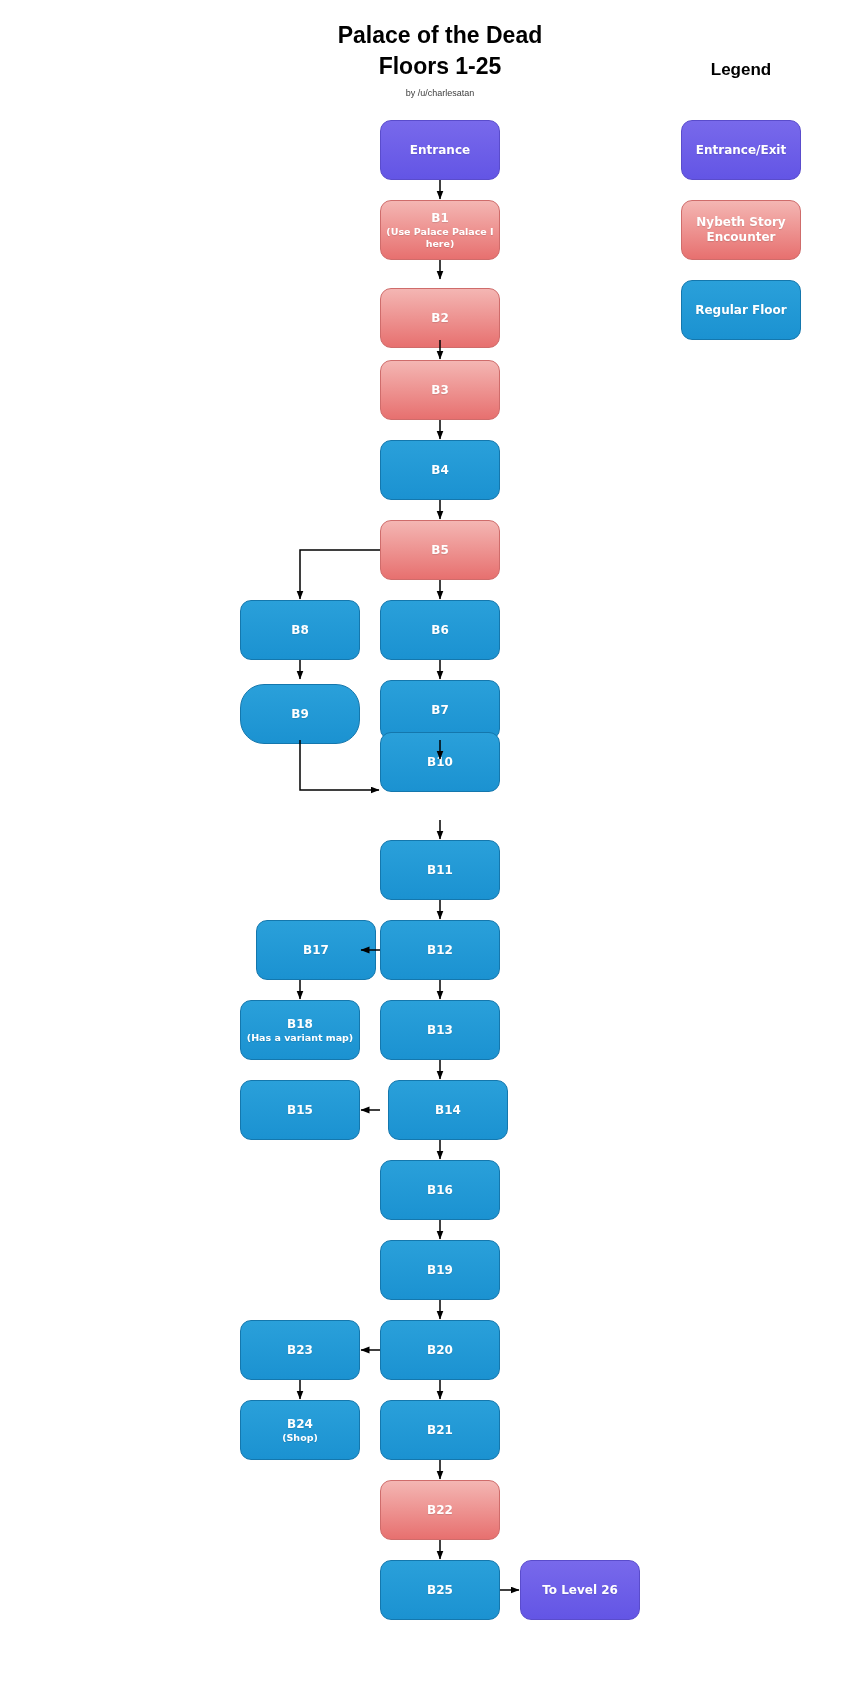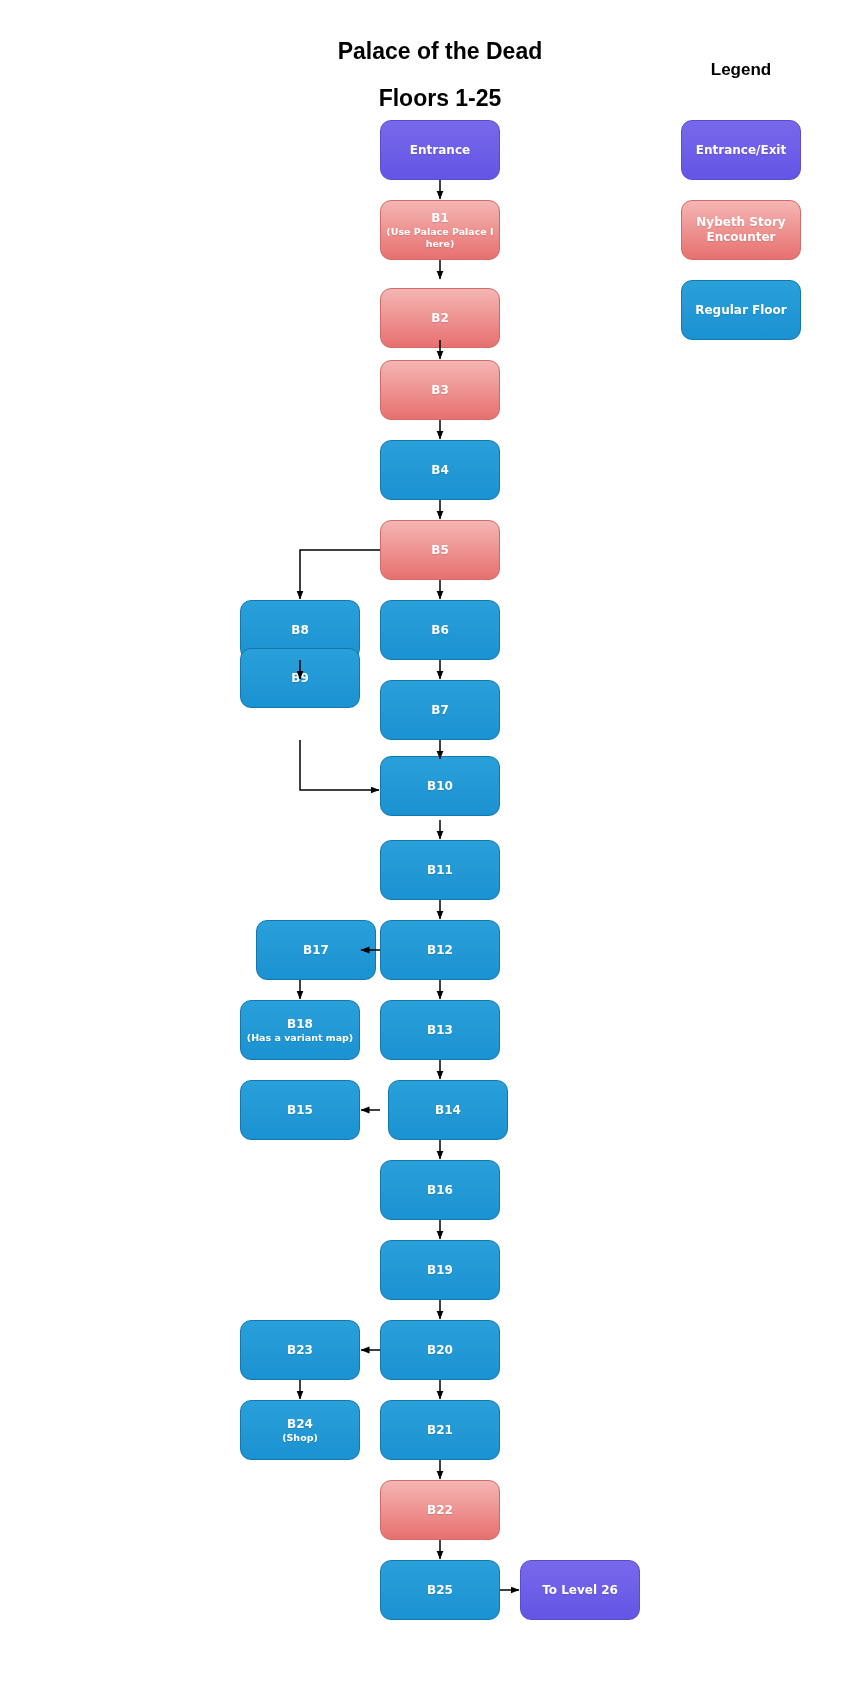--- a/index.html
+++ b/index.html
@@ -3,21 +3,21 @@
 <meta charset="utf-8">
 <style>
   html, body { margin: 0; padding: 0; background: #ffffff; }
   body { width: 850px; height: 1700px; position: relative; overflow: hidden;
          font-family: "DejaVu Sans", sans-serif; }
   #stage { position: absolute; left: 0; top: 0; width: 850px; height: 1700px; }
 
   .title-block { position: absolute; left: 140px; top: 20px; width: 600px;
                  text-align: center; color: #000; }
   .title-line { font-family: "Liberation Sans", sans-serif; font-weight: bold;
-                font-size: 23px; line-height: 31px; margin-top: 16px; }
+                font-size: 23px; line-height: 31px; }
   .byline { margin-top: 6px; font-family: "Liberation Sans", sans-serif;
             font-size: 9px; color: #3d3d3d; }
 
   .legend-heading { position: absolute; left: 661px; top: 60px; width: 160px;
                     text-align: center; font-family: "Liberation Sans", sans-serif;
                     font-weight: bold; font-size: 17px; color: #000; }
 
   .node { position: absolute; width: 120px; height: 60px; border-radius: 11px;
           box-sizing: border-box; border: 1px solid transparent;
           display: flex; flex-direction: column; align-items: center;
@@ -29,20 +29,21 @@
 
   #edges { position: absolute; left: 0; top: 0; pointer-events: none; }
 </style>
 </head>
 <body>
 
 <div id="stage">
   <div class="title-block">
     <div class="title-line">Palace of the Dead</div>
     <div class="title-line">Floors 1-25</div>
+    <div class="byline">by /u/charlesatan</div>
   </div>
 
   <div class="legend-heading">Legend</div>
 
   <div id="legend-items">
       <div class="node" style="left: 681px; top: 120px; background: linear-gradient(rgb(120, 105, 235), rgb(99, 85, 229)); border-color: rgb(90, 76, 204); color: rgb(255, 255, 255);">
         <div class="lbl">Entrance/Exit</div>
       </div>
       <div class="node" style="left: 681px; top: 200px; background: linear-gradient(rgb(244, 182, 179), rgb(231, 112, 111)); border-color: rgb(207, 108, 107); color: rgb(255, 255, 255);">
         <div class="lbl">Nybeth Story Encounter</div>
@@ -70,27 +71,27 @@
       </div>
       <div class="node" style="left: 380px; top: 520px; background: linear-gradient(rgb(244, 182, 179), rgb(231, 112, 111)); border-color: rgb(207, 108, 107); color: rgb(255, 255, 255);">
         <div class="lbl">B5</div>
       </div>
       <div class="node" style="left: 240px; top: 600px; background: linear-gradient(rgb(42, 160, 218), rgb(27, 146, 209)); border-color: rgb(20, 119, 173); color: rgb(255, 255, 255);">
         <div class="lbl">B8</div>
       </div>
       <div class="node" style="left: 380px; top: 600px; background: linear-gradient(rgb(42, 160, 218), rgb(27, 146, 209)); border-color: rgb(20, 119, 173); color: rgb(255, 255, 255);">
         <div class="lbl">B6</div>
       </div>
-      <div class="node" style="left: 240px; top: 648px; background: linear-gradient(rgb(42, 160, 218), rgb(27, 146, 209)); border-color: rgb(20, 119, 173); color: rgb(255, 255, 255);">
+      <div class="node" style="left: 240px; top: 684px; background: linear-gradient(rgb(42, 160, 218), rgb(27, 146, 209)); border-color: rgb(20, 119, 173); color: rgb(255, 255, 255); border-radius: 24px;">
         <div class="lbl">B9</div>
       </div>
       <div class="node" style="left: 380px; top: 680px; background: linear-gradient(rgb(42, 160, 218), rgb(27, 146, 209)); border-color: rgb(20, 119, 173); color: rgb(255, 255, 255);">
         <div class="lbl">B7</div>
       </div>
-      <div class="node" style="left: 380px; top: 756px; background: linear-gradient(rgb(42, 160, 218), rgb(27, 146, 209)); border-color: rgb(20, 119, 173); color: rgb(255, 255, 255);">
+      <div class="node" style="left: 380px; top: 732px; background: linear-gradient(rgb(42, 160, 218), rgb(27, 146, 209)); border-color: rgb(20, 119, 173); color: rgb(255, 255, 255);">
         <div class="lbl">B10</div>
       </div>
       <div class="node" style="left: 380px; top: 840px; background: linear-gradient(rgb(42, 160, 218), rgb(27, 146, 209)); border-color: rgb(20, 119, 173); color: rgb(255, 255, 255);">
         <div class="lbl">B11</div>
       </div>
       <div class="node" style="left: 256px; top: 920px; background: linear-gradient(rgb(42, 160, 218), rgb(27, 146, 209)); border-color: rgb(20, 119, 173); color: rgb(255, 255, 255);">
         <div class="lbl">B17</div>
       </div>
       <div class="node" style="left: 380px; top: 920px; background: linear-gradient(rgb(42, 160, 218), rgb(27, 146, 209)); border-color: rgb(20, 119, 173); color: rgb(255, 255, 255);">
         <div class="lbl">B12</div>

